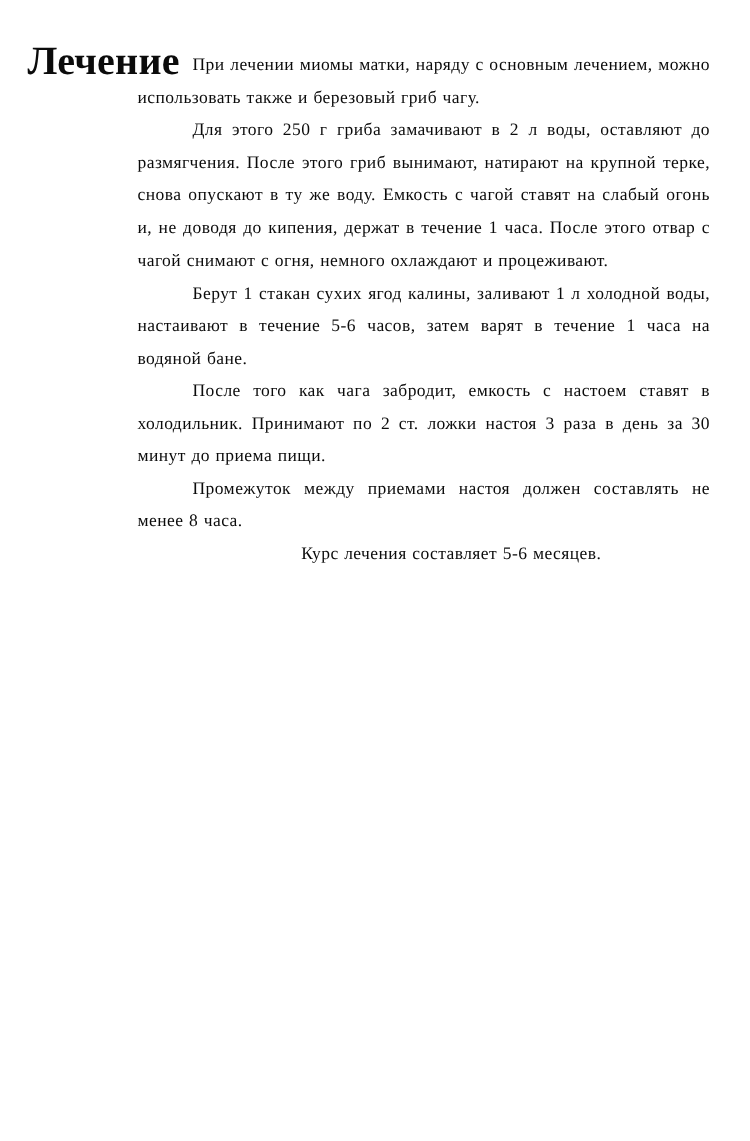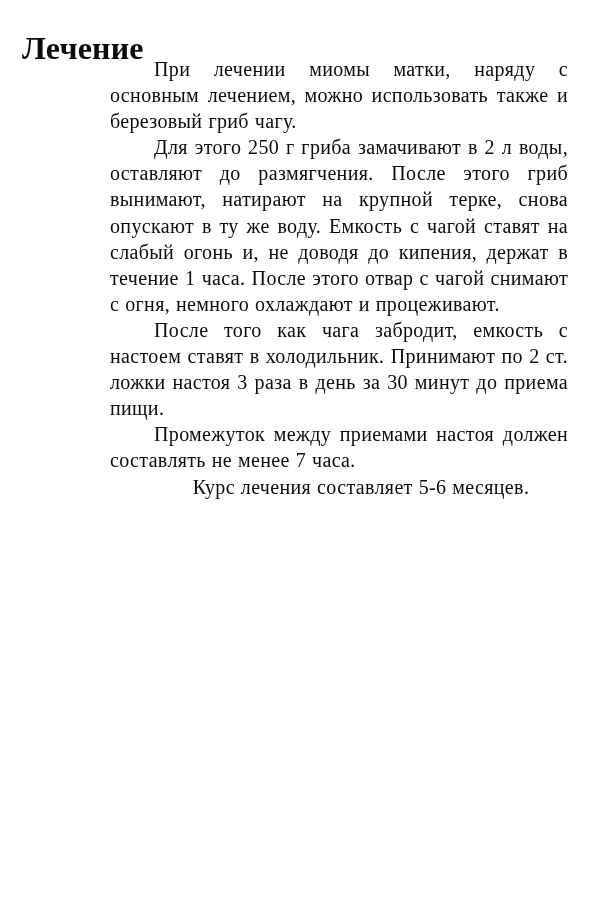--- a/index.html
+++ b/index.html
@@ -32,23 +32,23 @@
     line-height: 34px;
     font-weight: bold;
     letter-spacing: 0.2px;
     color: #0b0b0b;
     white-space: nowrap;
   }
 
   .body-text {
     position: absolute;
     left: 110px;
-    top: 56px;
+    top: 40px;
     width: 458px;
-    font-size: 20px;
+    font-size: 14px;
     line-height: 26.1px;
     text-align: justify;
     text-justify: inter-word;
     letter-spacing: 0.35px;
     word-spacing: 0.6px;
     color: #0b0b0b;
   }
 
   .body-text p {
     margin: 0;
@@ -64,18 +64,19 @@
 </head>
 <body>
 
 <div class="page">
 
   <h1 class="doc-title">Лечение</h1>
 
   <div class="body-text">
     <p>При лечении миомы матки, наряду с основным лечением, можно использовать также и березовый гриб чагу.</p>
     <p>Для этого 250 г гриба замачивают в 2 л воды, оставляют до размягчения. После этого гриб вынимают, натирают на крупной терке, снова опускают в ту же воду. Емкость с чагой ставят на слабый огонь и, не доводя до кипения, держат в течение 1 часа. После этого отвар с чагой снимают с огня, немного охлаждают и процеживают.</p>
+    <p>Берут 1 стакан сухих ягод калины, заливают 1 л холодной воды, настаивают в течение 5-6 часов, затем варят в течение 1 часа на водяной бане.</p>
     <p>После того как чага забродит, емкость с настоем ставят в холодильник. Принимают по 2 ст. ложки настоя 3 раза в день за 30 минут до приема пищи.</p>
-    <p>Промежуток между приемами настоя должен составлять не менее 7 часа.</p>
+    <p>Промежуток между приемами настоя должен составлять не менее 8 часа.</p>
     <p>Курс лечения составляет 5-6 месяцев.</p>
   </div>
 
 </div>
 
 </body></html>

